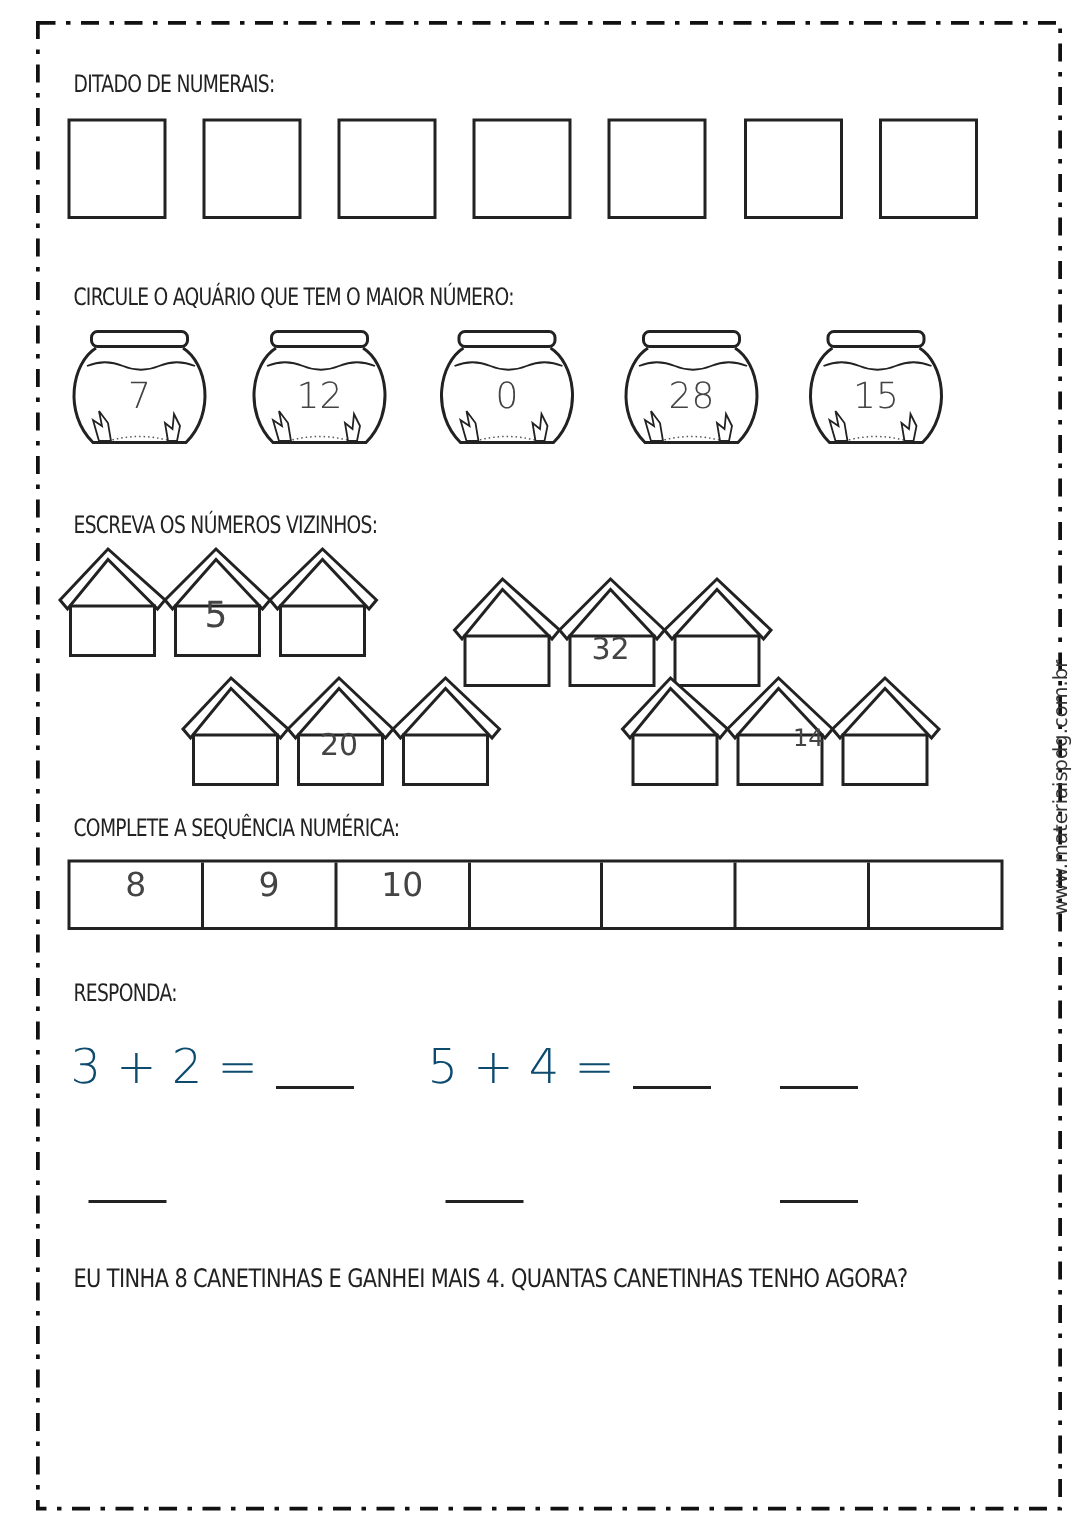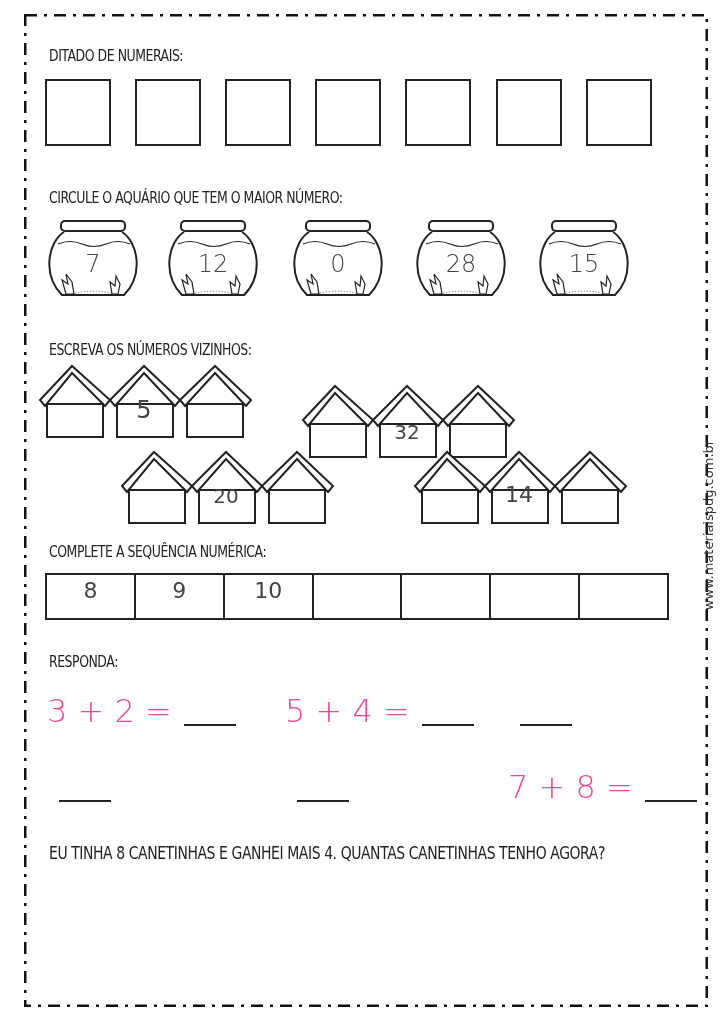--- a/index.html
+++ b/index.html
@@ -16,21 +16,21 @@
   .bowl .num { position:absolute; left:0; width:100%; top:30px; text-align:center;
                font-size:24px; font-weight:300; color:#444; }
   .houses { position:absolute; width:220px; height:80px; }
   .houses svg { position:absolute; left:0; top:0; }
   .houses .num { position:absolute; width:60px; text-align:center; font-size:24px; color:#444; }
   .seq { position:absolute; left:45px; top:573px; width:624px; height:47px;
          border:2px solid #222; box-sizing:border-box; display:flex; }
   .seq .cell { flex:1; border-right:2px solid #222; box-sizing:border-box;
                text-align:center; font-size:22px; line-height:32px; color:#444; }
   .seq .cell:last-child { border-right:none; }
-  .eq { position:absolute; font-size:32px; color:#ec4899; font-weight:300; white-space:nowrap; }
+  .eq { position:absolute; font-size:32px; color:#0c4a6e; font-weight:300; white-space:nowrap; }
   .eq .blank { display:inline-block; width:52px; border-bottom:2px solid #222; margin-left:12px; vertical-align:-4px; }
   .problem { position:absolute; left:49px; top:840px; width:680px; font-size:17px;
              letter-spacing:-0.5px; transform:scaleX(0.82); transform-origin:left top;
              line-height:27px; color:#222; }
   .watermark { position:absolute; left:708px; top:525px; font-size:13px; color:#333;
                transform:translate(-50%,-50%) rotate(-90deg); white-space:nowrap; }
 </style>
 </head>
 <body>
 
@@ -155,21 +155,21 @@
   <svg width="220" height="80" viewBox="0 0 220 80">
     <g fill="#fff" stroke="#222" stroke-width="2">
       <path d="M5 40 L37 6 L75 40 L70 46 L37 13 L10 46 Z"></path>
       <rect x="12" y="44" width="56" height="33"></rect>
       <path d="M75 40 L109 6 L145 40 L140 46 L109 13 L80 46 Z"></path>
       <rect x="82" y="44" width="56" height="33"></rect>
       <path d="M145 40 L180 6 L216 40 L211 46 L180 13 L150 46 Z"></path>
       <rect x="152" y="44" width="56" height="33"></rect>
     </g>
   </svg>
-  <div class="num" style="left:79px; top:36px; font-size:22px;">14</div>
+  <div class="num" style="left:79px; top:36px; font-size:16px;text-align:right;">14</div>
 </div>
 
 <div class="heading" style="top:542px;">COMPLETE A SEQUÊNCIA NUMÉRICA:</div>
 <div class="seq">
   <div class="cell">8</div>
   <div class="cell">9</div>
   <div class="cell">10</div>
   <div class="cell"></div>
   <div class="cell"></div>
   <div class="cell"></div>
@@ -187,18 +187,18 @@
 <div class="eq" style="left:508px; top:692px;">
   <span class="blank"></span>
 </div>
 <div class="eq" style="left:47px; top:768px;">
   <span class="blank"></span>
 </div>
 <div class="eq" style="left:285px; top:768px;">
   <span class="blank"></span>
 </div>
 <div class="eq" style="left:508px; top:768px;">
-  <span>7 + 8 =</span><span class="blank"></span>
+  <span class="blank"></span>
 </div>
 
 <div class="problem">EU TINHA 8 CANETINHAS E GANHEI MAIS 4. QUANTAS CANETINHAS TENHO AGORA?</div>
 
 <div class="watermark">www.materiaispdg.com.br</div>
 
 </body></html>

